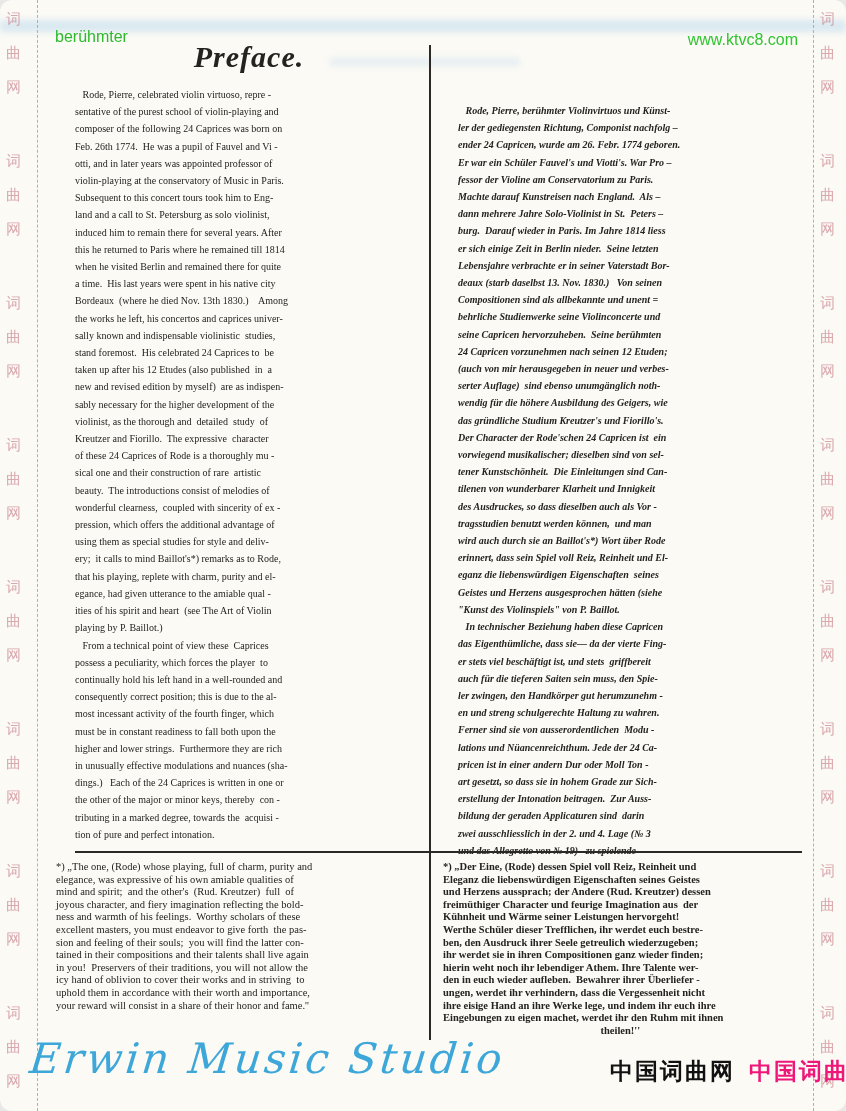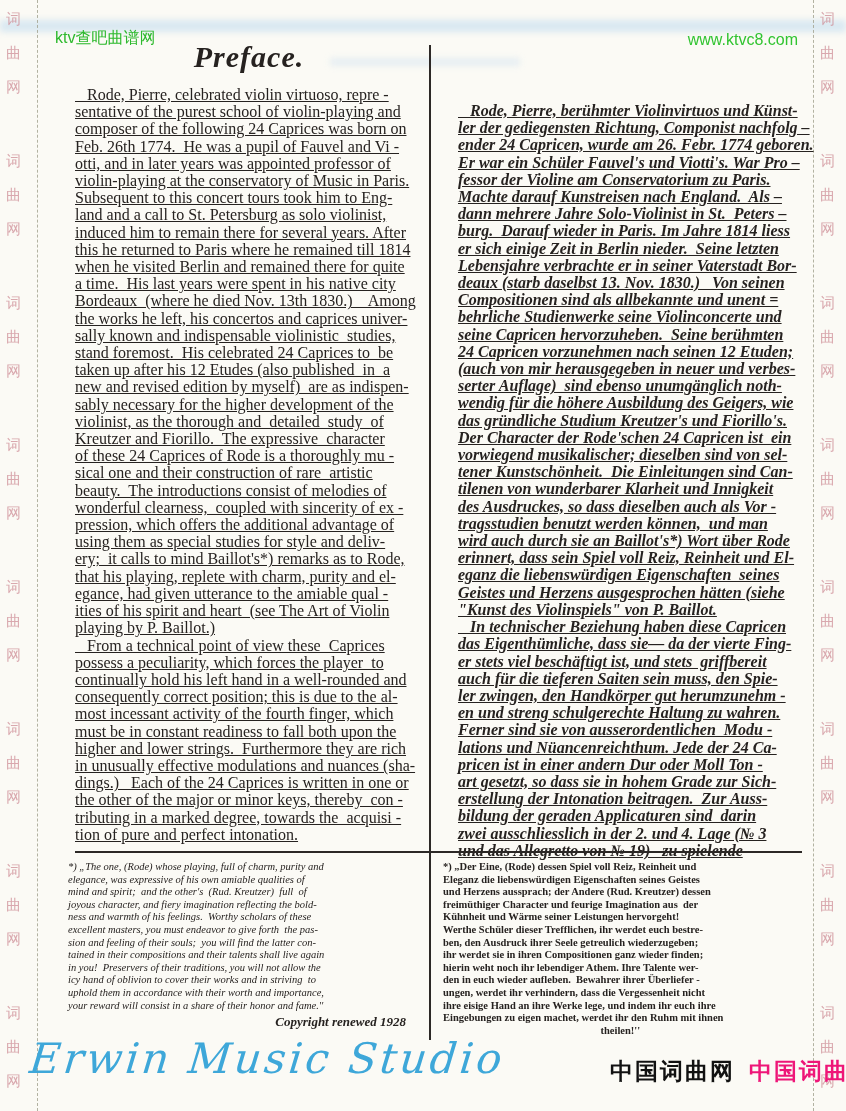--- a/index.html
+++ b/index.html
@@ -3,20 +3,21 @@
 <meta charset="utf-8">
 <style>
   html,body{margin:0;padding:0;background:#e8e8e8;}
   .page{
     position:relative;
     width:846px;height:1111px;
     background:#fbfaf5;
     overflow:hidden;
     font-family:"Liberation Serif",serif;
     color:#262220;
+    border-radius:12px;
   }
   
   .artifact-top{
     position:absolute;left:0;top:20px;width:846px;height:12px;
     background:rgba(130,185,235,0.28);filter:blur(3px);
   }
   .artifact-mid{
     position:absolute;left:330px;top:58px;width:190px;height:8px;
     background:rgba(140,190,235,0.18);filter:blur(3px);
   }
@@ -62,36 +63,35 @@
     position:absolute;left:429px;top:45px;width:2px;height:995px;
     background:#2c2826;
   }
   .h-rule{
     position:absolute;left:75px;top:851px;width:727px;height:2px;
     background:#2c2826;
   }
   
   .body-text{
     position:absolute;top:86px;
-    font-size:16px;line-height:17.2px;
+    font-size:10px;line-height:17.2px;
     white-space:pre-wrap;
-    text-decoration:underline;
   }
   .body-text.en{left:75px;width:350px;}
   .body-text.de{
     left:458px;width:392px;
     font-style:italic;font-weight:600;margin-top:16px;
   }
   
   .footnote{
     position:absolute;top:861px;
     font-size:10.5px;line-height:12.6px;
     white-space:pre-wrap;
   }
-  .footnote.en{left:68px;width:358px;font-style:italic;}
+  .footnote.en{left:56px;width:358px;}
   .footnote.de{
     left:443px;width:360px;
     font-weight:600;
   }
   .copyright{
     position:absolute;left:68px;top:1014px;width:338px;
     text-align:right;
     font-style:italic;font-weight:bold;font-size:13px;
   }
   
@@ -136,21 +136,21 @@
       <div class="wm-group">词曲网</div>
       <div class="wm-group">词曲网</div>
       <div class="wm-group">词曲网</div>
       <div class="wm-group">词曲网</div>
       <div class="wm-group">词曲网</div>
       <div class="wm-group">词曲网</div>
     </div>
   <div class="dash-line left"></div>
   <div class="dash-line right"></div>
 
-  <div class="wm-green-left">ktv查吧曲谱网</div>
+  <div class="wm-green-left">berühmter</div>
   <div class="wm-green-right">www.ktvc8.com</div>
 
   <div class="title en">Preface.</div>
 
   <div class="v-divider"></div>
 
   <div class="body-text en">   Rode, Pierre, celebrated violin virtuoso, repre -
 sentative of the purest school of violin-playing and
 composer of the following 24 Caprices was born on
 Feb. 26th 1774.  He was a pupil of Fauvel and Vi -
@@ -261,21 +261,20 @@
 Werthe Schüler dieser Trefflichen, ihr werdet euch bestre-
 ben, den Ausdruck ihrer Seele getreulich wiederzugeben;
 ihr werdet sie in ihren Compositionen ganz wieder finden;
 hierin weht noch ihr lebendiger Athem. Ihre Talente wer-
 den in euch wieder aufleben.  Bewahrer ihrer Überliefer -
 ungen, werdet ihr verhindern, dass die Vergessenheit nicht
 ihre eisige Hand an ihre Werke lege, und indem ihr euch ihre
 Eingebungen zu eigen machet, werdet ihr den Ruhm mit ihnen
                                                             theilen!''</div>
 
-  <div class="copyright">Copyright renewed 1928</div>
 
   <div class="studio">Erwin Music Studio</div>
 
   <div class="source-line">
     <span class="source-label">中国词曲网</span><span class="source-site">中国词曲网</span>
   </div>
 
 </div>
 
 </body></html>

